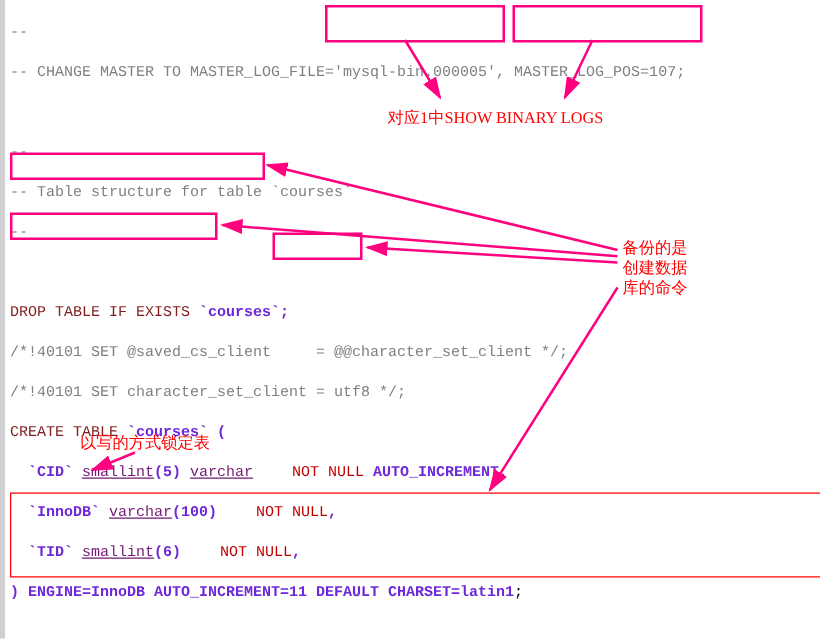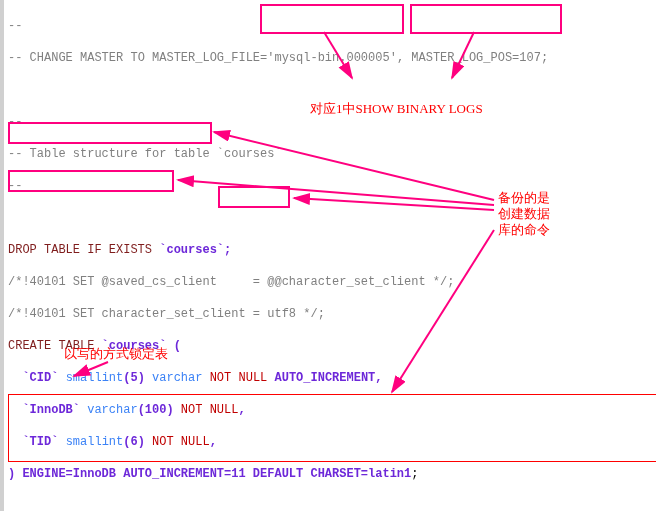--- a/index.html
+++ b/index.html
@@ -20,22 +20,22 @@
   }
   .code {
     padding: 2px 4px;
     white-space: pre-wrap;
     word-break: break-all;
   }
   .line { display: block; min-height: 16px; }
   .c-gray   { color: #808080; }
   .c-teal   { color: #6d28d9; font-weight: bold; }
   .c-pink   { color: #7f1d1d; }
-  .c-green  { color: #3b82f6; }
-  .c-red    { color: #c00000; }
+  .c-green  { color: #701a75; text-decoration: underline; }
+  .c-red    { color: #c00000; margin-left: 24px; }
   .c-black  { color: #000000; }
 
   .hl-box1 {
     position: absolute;
     border: 2px solid #ff007f;
     pointer-events: none;
   }
   .ann {
     position: absolute;
     color: #ff0000;
@@ -95,21 +95,21 @@
 </div>
 
 <div class="hl-box1" style="left:256px; top:4px; width:140px; height:26px;"></div>
 <div class="hl-box1" style="left:406px; top:4px; width:148px; height:26px;"></div>
 <div class="hl-box1" style="left:4px; top:122px; width:200px; height:18px;"></div>
 <div class="hl-box1" style="left:4px; top:170px; width:162px; height:18px;"></div>
 <div class="hl-box1" style="left:214px; top:186px; width:68px; height:18px;"></div>
 
 <div class="big-box" style="left:4px; top:394px; width:648px; height:66px;"></div>
 
-<div class="ann" style="left:306px; top:86px;margin-top:15px;">
+<div class="ann" style="left:306px; top:86px;">
   <div>对应1中SHOW BINARY LOGS</div>
 </div>
 <div class="ann" style="left:494px; top:190px;">
   <div>备份的是</div>
   <div>创建数据</div>
   <div>库的命令</div>
 </div>
 <div class="ann" style="left:60px; top:346px;">
   <span>以写的方式锁定表</span>
 </div>

